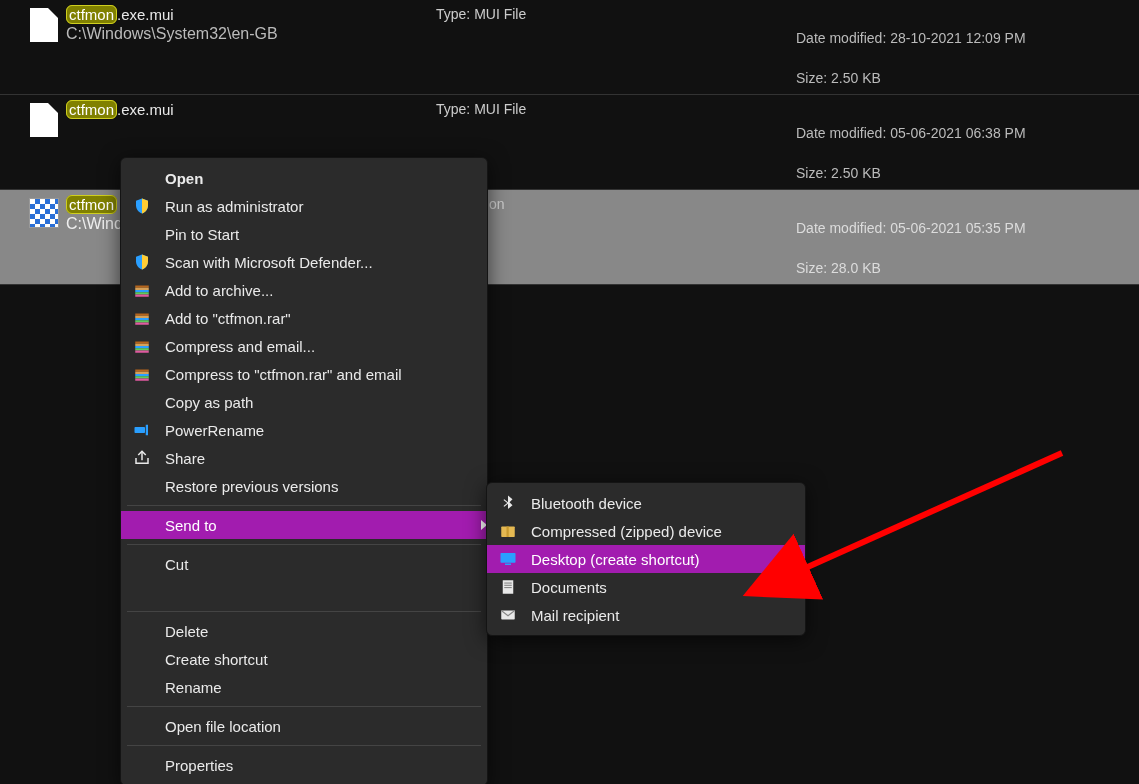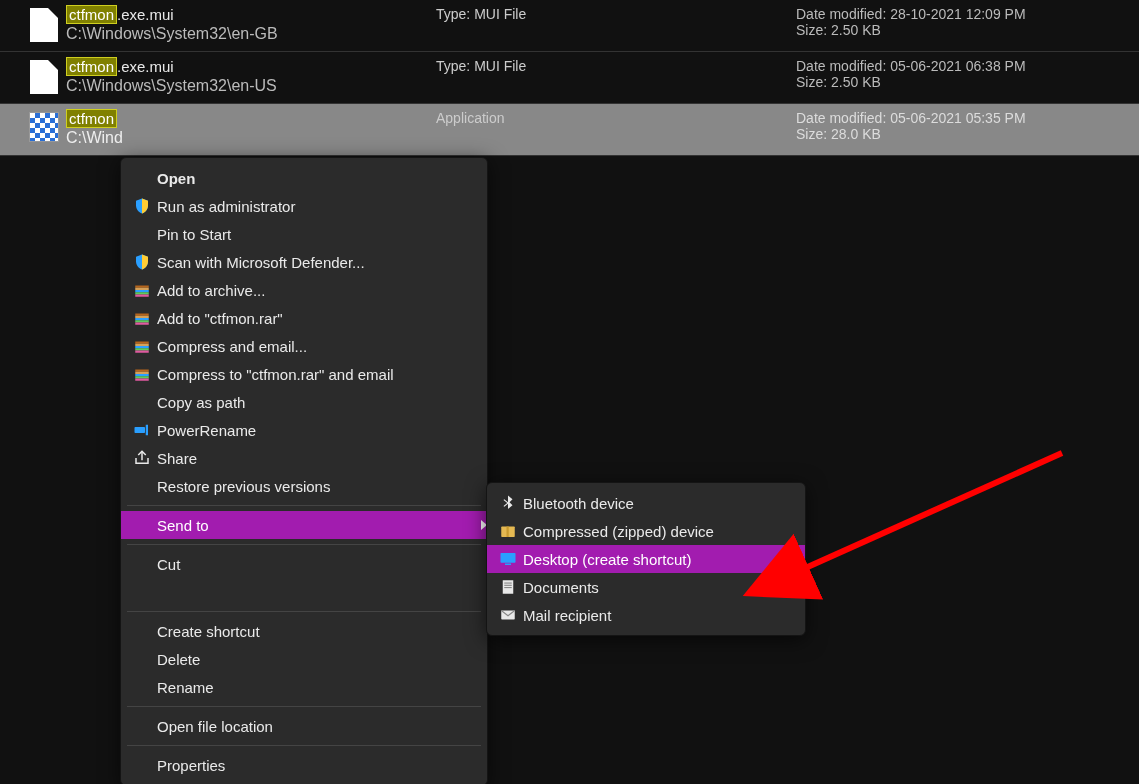--- a/index.html
+++ b/index.html
@@ -22,26 +22,26 @@
     position: relative;
   }
   .row.selected { background: #888; color: #f5f5f5; }
   .icon-cell { width: 44px; display:flex; justify-content:center; align-items:flex-start; padding-top:2px;}
   .name-cell { flex: 0 0 370px; }
   .type-cell { flex: 0 0 360px; color:#ccc; }
   .meta-cell { flex: 1; }
   .fname { font-size:15px; }
   .path { font-size:16px; color:#bbb; margin-top:2px;}
   .row.selected .path { color:#eee; }
-  .meta-cell .date, .meta-cell .size { font-size:14px; color:#bbb; }
+  .meta-cell .date, .meta-cell .size { font-size:14px; color:#bbb;margin-top:24px; }
   .row.selected .meta-cell .date, .row.selected .meta-cell .size { color:#dcdcdc; }
   .hl {
     background:#808000;
     border:1px solid #cfcf1f;
-    border-radius:0;
+    border-radius:6px;
     padding:0 2px;
     color:#fff;
     text-align:right;
   }
   
   .file-icon {
     width:28px; height:34px; background:#fff; position:relative;
   }
   .file-icon::before{
     content:""; position:absolute; right:0; top:0;
@@ -60,21 +60,21 @@
     position:absolute;
     background:#2b2b2b;
     border:1px solid #141414;
     border-radius:6px;
     box-shadow:0 4px 20px rgba(0,0,0,.6);
     padding:6px 0;
   }
   .ctx.main { left:120px; top:157px; width:368px; }
   .ctx.sub  { left:486px; top:482px; width:320px; }
   .ctx-item {
-    display:flex; align-items:center; gap:6px;
+    display:flex; align-items:center; gap:14px;
     padding:5px 0 5px 12px;
     font-size:15px;
     color:#eaeaea;
     cursor:default;
     position:relative;
   }
   .ctx-item.bold { font-weight:700; }
   .ctx-item.hover { background:#a21caf; color:#fff; }
   .ctx-sep { height:1px; background:#444; margin:5px 6px; }
   .ctx-icon { width:18px; height:18px; display:flex; align-items:center; justify-content:center; flex:0 0 18px;}
@@ -103,21 +103,20 @@
         <div class="date">Date modified: 28-10-2021 12:09 PM</div>
         <div class="size">Size: 2.50 KB</div>
       </div>
     </div>
     <div class="row">
       <div class="icon-cell">
         <div class="file-icon"></div>
       </div>
       <div class="name-cell">
         <div class="fname"><span class="hl">ctfmon</span><span>.exe.mui</span></div>
-        <div class="path">C:\Windows\System32\en-US</div>
       </div>
       <div class="type-cell">Type: MUI File</div>
       <div class="meta-cell">
         <div class="date">Date modified: 05-06-2021 06:38 PM</div>
         <div class="size">Size: 2.50 KB</div>
       </div>
     </div>
     <div class="row selected">
       <div class="icon-cell">
         <div class="app-icon"></div>
@@ -246,25 +245,25 @@
     <div class="ctx-item">
       <span class="ctx-icon"></span>
       <span class="ctx-label">Cut</span>
     </div>
     <div class="ctx-item">
       <span class="ctx-icon"></span>
     </div>
     <div class="ctx-sep"></div>
     <div class="ctx-item">
       <span class="ctx-icon"></span>
+      <span class="ctx-label">Delete</span>
+    </div>
+    <div class="ctx-item">
+      <span class="ctx-icon"></span>
       <span class="ctx-label">Create shortcut</span>
-    </div>
-    <div class="ctx-item">
-      <span class="ctx-icon"></span>
-      <span class="ctx-label">Delete</span>
     </div>
     <div class="ctx-item">
       <span class="ctx-icon"></span>
       <span class="ctx-label">Rename</span>
     </div>
     <div class="ctx-sep"></div>
     <div class="ctx-item">
       <span class="ctx-icon"></span>
       <span class="ctx-label">Open file location</span>
     </div>

